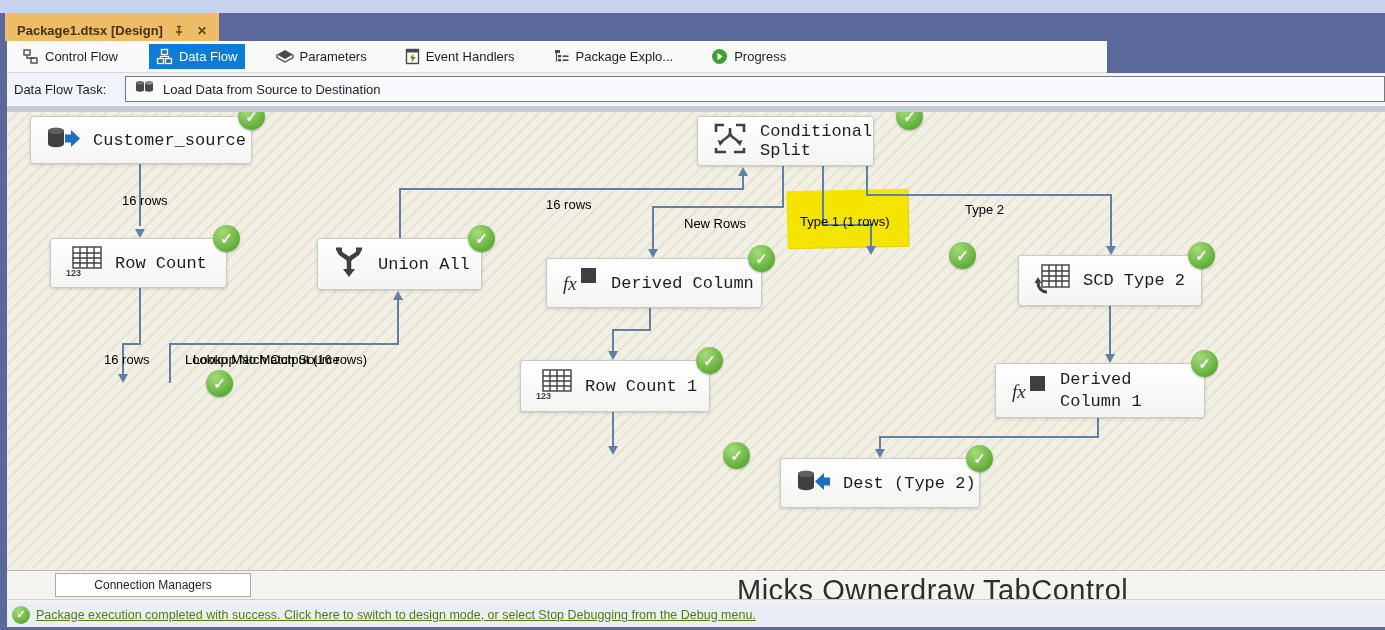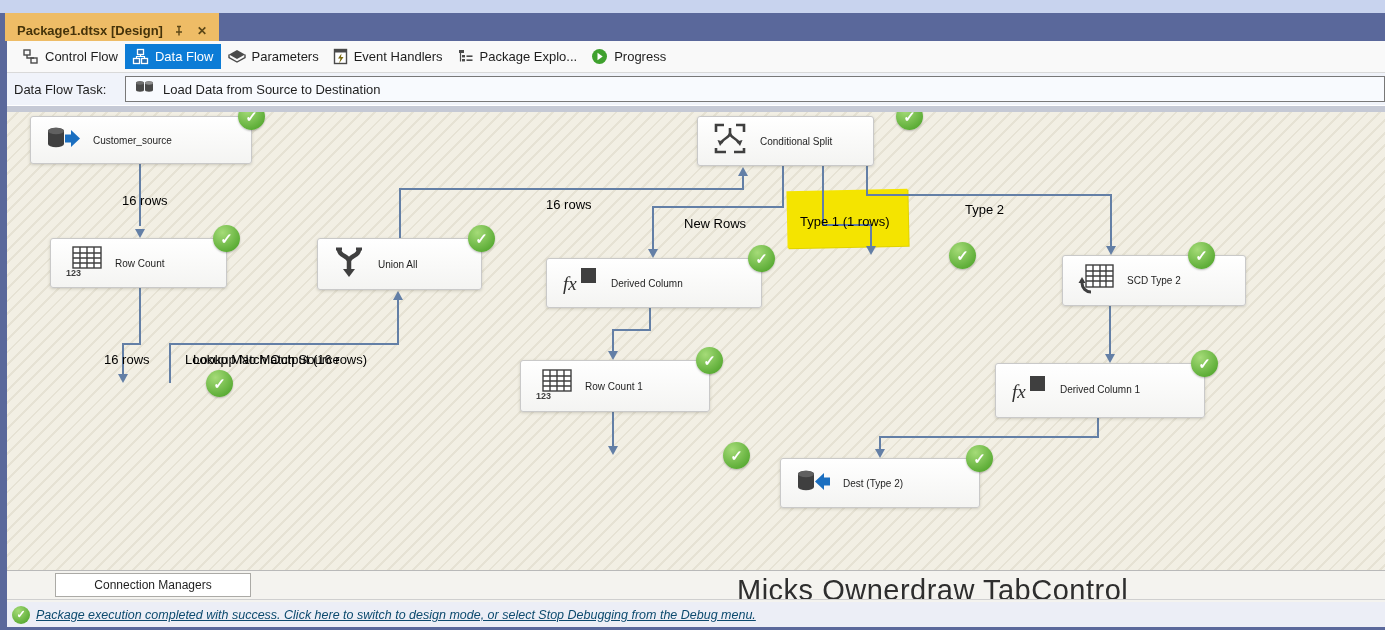--- a/index.html
+++ b/index.html
@@ -11,39 +11,39 @@
   .top-strip { position:absolute; left:0; top:0; width:1385px; height:13px; background:#C8D3EE; }
 
   
   .tab-bar { position:absolute; left:0; top:13px; width:1385px; height:28px; background:#5A689B; }
   .doc-tab { position:absolute; left:5px; top:0; height:28px; background:#EEBC66; display:flex; align-items:center; padding:7px 10px 0 12px; gap:9px; cursor:default; }
   .doc-tab .title { font-size:13px; font-weight:bold; color:#45330A; white-space:nowrap; }
   .tab-ico { width:14px; height:14px; display:flex; align-items:center; justify-content:center; color:#5C4717; }
   .close-ico::after { content:"✕"; font-size:12px; font-weight:bold; color:#5C4717; }
 
   
-  .toolbar { position:absolute; left:7px; top:41px; width:1378px; height:32px; background:#F9F9F9; border-bottom:1px solid #D9D9D9; display:flex; align-items:center; padding-left:8px; gap:0; }
+  .toolbar { position:absolute; left:7px; top:41px; width:1100px; height:32px; background:#F9F9F9; border-bottom:1px solid #D9D9D9; display:flex; align-items:center; padding-left:8px; gap:24px; }
   .tb-item { display:flex; align-items:center; gap:6px; padding:4px 7px; font-size:13px; color:#1E1E1E; white-space:nowrap; cursor:default; }
   .tb-item.selected { background:#0C7CD6; color:#FFFFFF; }
   .tb-item svg { display:block; }
 
   
   .task-row { position:absolute; left:7px; top:73px; width:1378px; height:32px; background:#F0F3FA; display:flex; align-items:center; }
   .task-label { font-size:13px; color:#1E1E1E; margin-left:7px; white-space:nowrap; }
   .task-dd { position:absolute; left:118px; top:3px; height:26px; width:1260px; background:#F8FAFE; border:1px solid #787878; display:flex; align-items:center; gap:8px; padding-left:7px; }
   .task-dd .val { font-size:13px; color:#1E1E1E; white-space:nowrap; }
 
   .gray-strip { position:absolute; left:7px; top:105px; width:1378px; height:7px; background:#C5C9D5; border-top:1px solid #FFFFFF; }
 
   
   .canvas { position:absolute; left:7px; top:112px; width:1378px; height:458px; overflow:hidden;
     background:repeating-linear-gradient(135deg,#F2EFE4 0px,#F2EFE4 7px,#E6E2D4 7px,#E6E2D4 9px); }
 
   .node { position:absolute; background:linear-gradient(#FFFFFF,#F4F4F2); border:1px solid #C9C9C9; border-radius:3px; box-shadow:0 1px 3px rgba(90,90,70,.25); display:flex; align-items:center; gap:12px; padding-left:14px; }
-  .node .lbl { font-size:10px; color:#1E1E1E; }
+  .node .lbl { font-size:17px; color:#1E1E1E;font-family:Liberation Mono, monospace; }
   .node .lbl.wrap { max-width:108px; line-height:1.25; }
   .check { position:absolute; width:27px; height:27px; border-radius:50%; background:radial-gradient(circle at 35% 28%, #A5DB78, #5BAC35 75%); box-shadow:0 1px 2px rgba(0,0,0,.25); display:flex; align-items:center; justify-content:center; }
   .check::after { content:"✓"; color:#FFFFFF; font-size:15px; font-weight:bold; }
 
   .ln { position:absolute; background:#637FA6; }
   .ln.v { width:2px; } .ln.h { height:2px; }
   .ar { position:absolute; width:0; height:0; }
   .ar.d { border-left:5px solid transparent; border-right:5px solid transparent; border-top:9px solid #637FA6; }
   .ar.u { border-left:5px solid transparent; border-right:5px solid transparent; border-bottom:9px solid #637FA6; }
 
@@ -52,21 +52,21 @@
 
   
   .bottom-row { position:absolute; left:7px; top:570px; width:1378px; height:32px; background:#F4F3EF; border-top:1px solid #B9B9B9; overflow:hidden; }
   .cm-tab { position:absolute; left:48px; top:2px; width:196px; height:24px; background:#FFFFFF; border:1px solid #ABAAA6; display:flex; align-items:center; justify-content:center; font-size:12px; color:#1E1E1E; }
   .watermark { position:absolute; left:730px; top:3px; font-size:29px; color:#2E2E2E; white-space:nowrap; letter-spacing:.5px; }
   .row-line { position:absolute; left:0; top:28px; width:1378px; height:1px; background:#CFCFCF; }
 
   .status-bar { position:absolute; left:7px; top:602px; width:1378px; height:25px; background:#ECEEF6; display:flex; align-items:center; gap:6px; padding-left:5px; }
   .status-check { width:18px; height:18px; border-radius:50%; background:radial-gradient(circle at 35% 28%, #A5DB78, #5BAC35 75%); display:flex; align-items:center; justify-content:center; flex:none; }
   .status-check::after { content:"✓"; color:#fff; font-size:11px; font-weight:bold; }
-  .status-link { font-size:12.5px; color:#0c4a6e; text-decoration:underline; white-space:nowrap; cursor:pointer;font-style:italic; }
+  .status-link { font-size:12.5px; color:#4d7c0f; text-decoration:underline; white-space:nowrap; cursor:pointer; }
 </style>
 </head>
 <body>
 
 <div class="app">
   <div class="top-strip"></div>
 
   <div class="tab-bar">
     <div class="doc-tab">
       <span class="title">Package1.dtsx [Design]</span>
@@ -291,21 +291,21 @@
             <rect x="20" y="2" width="15" height="15" fill="#3F3F3F"></rect>
             <text x="2" y="24" font-size="19" font-style="italic" font-family="Liberation Serif, serif" fill="#2E2E2E">fx</text>
           </svg>
       </span>
       <span class="lbl">Derived Column</span>
     </div>
     <div class="check" style="left:741px;top:133px"></div>
 
     <div class="check" style="left:942px;top:130px"></div>
 
-    <div class="node" style="left:1055px;top:143px;width:184px;height:51px">
+    <div class="node" style="left:1011px;top:143px;width:184px;height:51px">
       <span>
         <svg width="38" height="32" viewBox="0 0 38 32">
             <g stroke="#3F3F3F" stroke-width="1.4" fill="#FFF">
               <rect x="9" y="2" width="27" height="22"></rect>
               <path d="M9 8 h27 M9 13 h27 M9 18 h27 M16 2 v22 M23 2 v22 M29 2 v22"></path>
             </g>
             <path d="M14 29 a9 9 0 0 1 -9 -9 v-3" stroke="#3F3F3F" stroke-width="3" fill="none"></path>
             <path d="M5 14 l-3.5 6 h7 z" fill="#3F3F3F"></path>
           </svg>
       </span>

